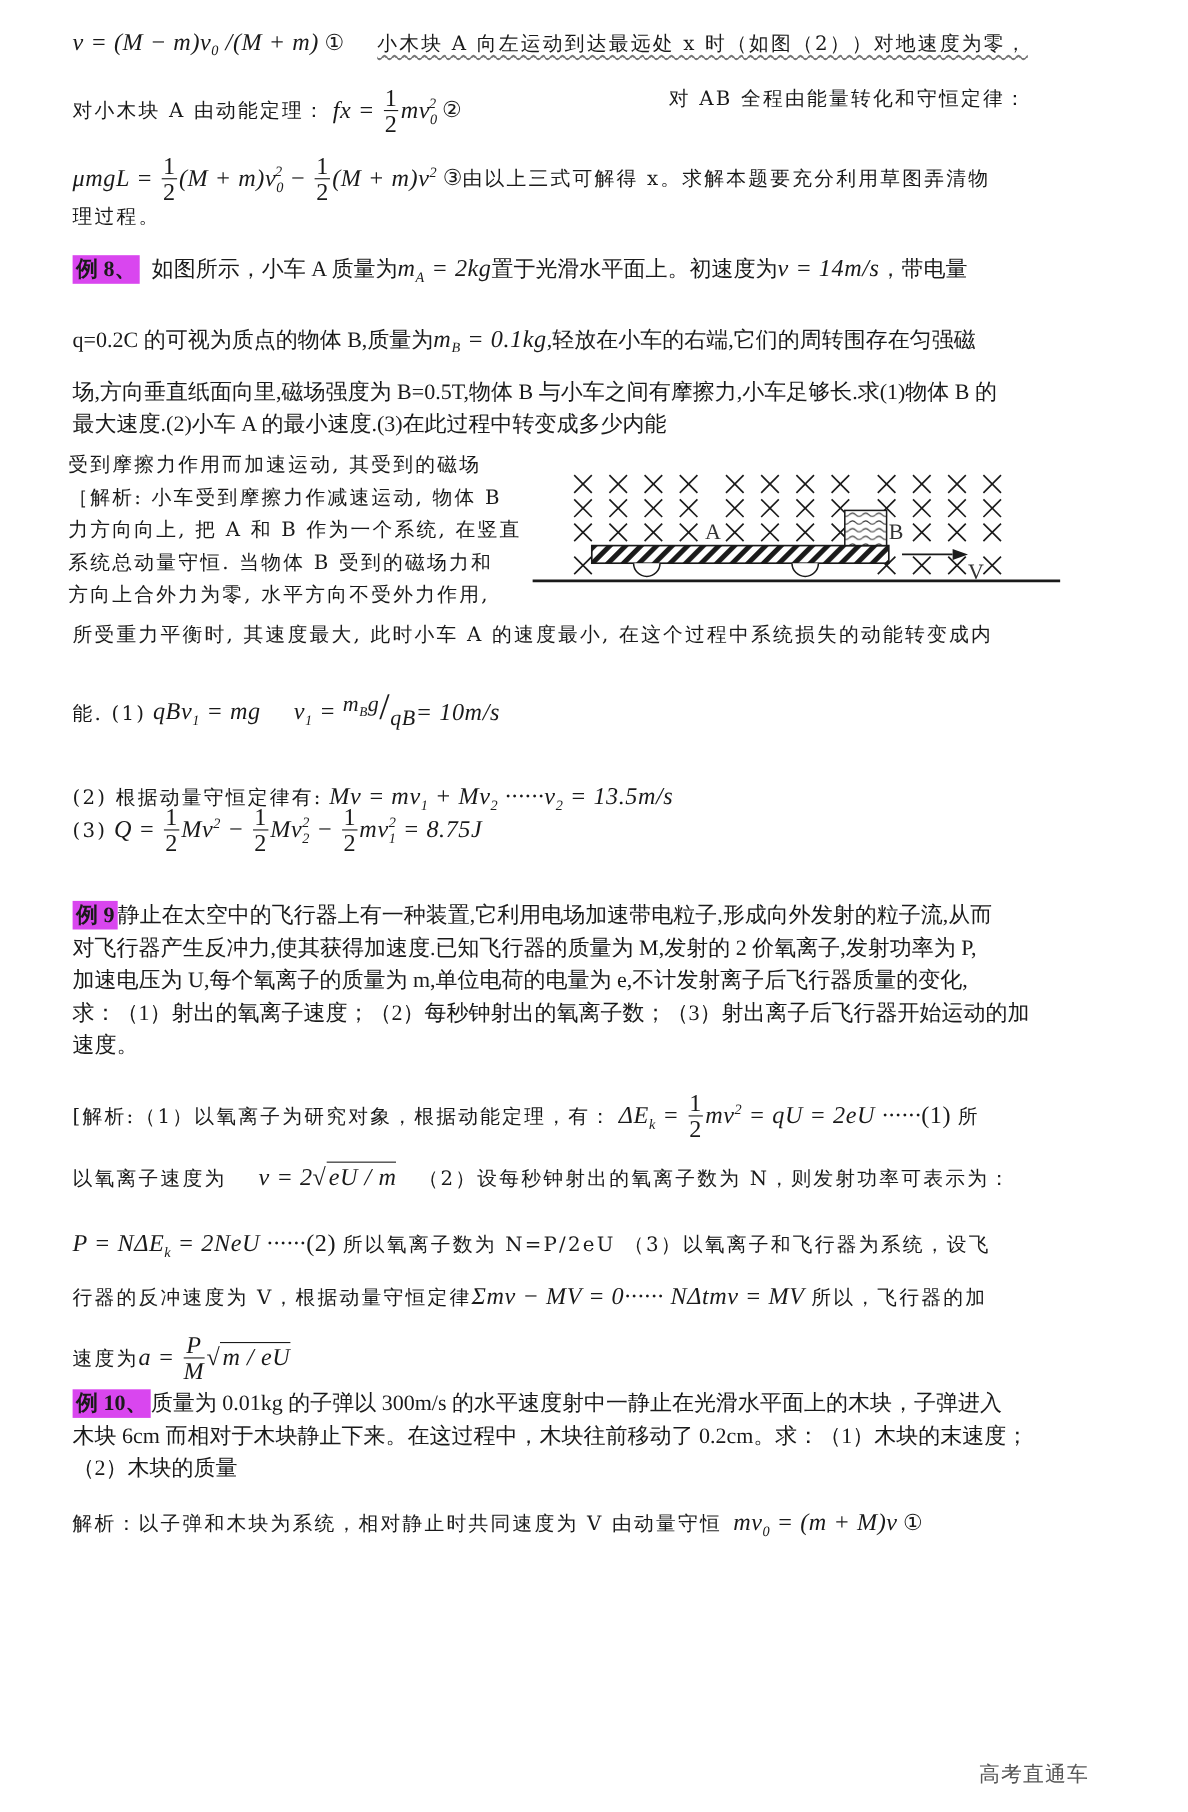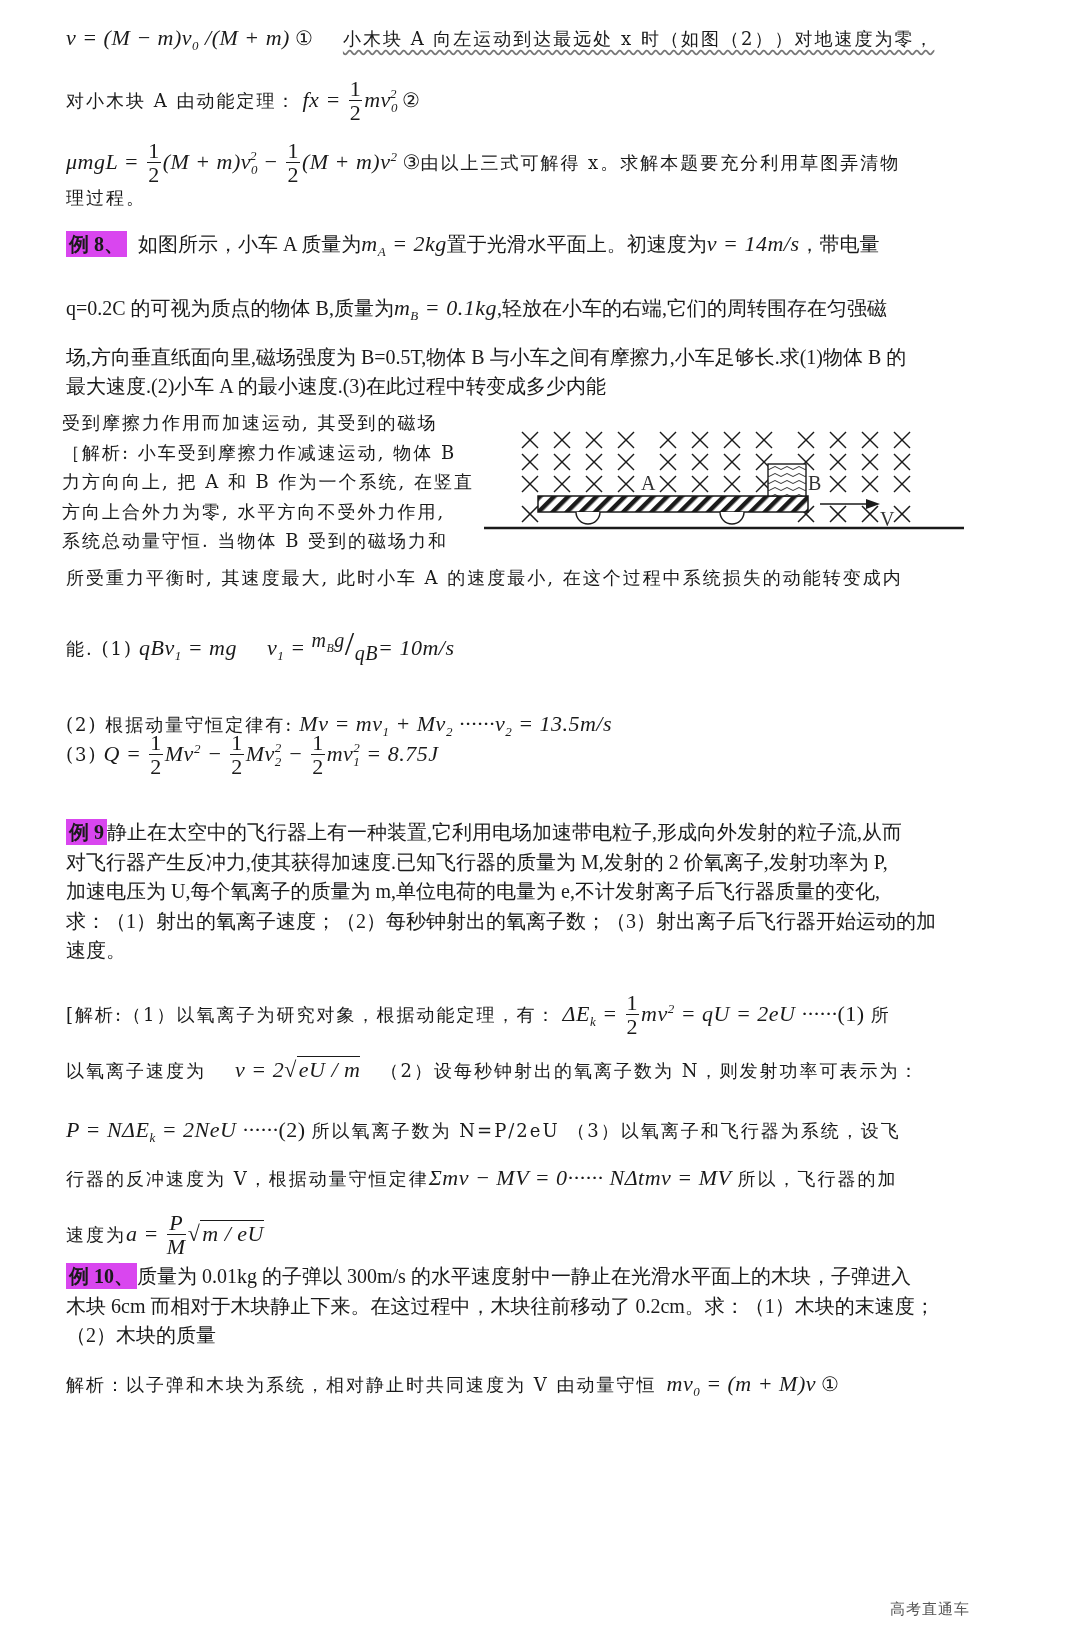--- a/index.html
+++ b/index.html
@@ -14,34 +14,35 @@
   .math { font-family: "Liberation Serif", serif; font-style: italic; font-size: 22px; letter-spacing: 0.5px; }
   .mathup { font-family: "Liberation Serif", serif; font-style: normal; }
   sub, sup { font-size: 13px; }
   .frac { display: inline-block; vertical-align: middle; text-align: center; margin: 0 2px; font-family: "Liberation Serif", serif; font-style: normal; }
   .frac .n { display: block; font-size: 22px; line-height: 22px; padding: 0 1px; border-bottom: 1.3px solid #1a1a1a; }
   .frac .d { display: block; font-size: 22px; line-height: 24px; font-style: normal; }
   .frac .d.it { font-style: italic; }
   .wave-u { text-decoration: underline; text-decoration-style: wavy; text-decoration-color: #777; text-underline-offset: 4px; }
   .tag { background: #d946ef; font-weight: bold; padding: 2px 3px; font-family: "Liberation Serif", serif; }
   .sqrt { border-top: 1.3px solid #1a1a1a; padding-left: 2px; }
-  .watermark { position: absolute; left: 890px; top: 1600px; font-family: "DejaVu Sans", sans-serif; font-size: 15px; color: #555; letter-spacing: 1px; }
+  .watermark { position: absolute; left: 890px; top: 1600px; font-family: "DejaVu Sans", sans-serif; font-size: 19px; color: #555; letter-spacing: 1px; }
   .figure { position: absolute; left: 484px; top: 422px; width: 480px; height: 112px; }
 </style>
 </head>
 <body>
 
 <div class="line" style="top:26px;">
   <span class="math">v = (M − m)v<sub>0</sub> /(M + m)</span><span class="song mathup"> ①</span>
   <span class="kai wave-u" style="margin-left:24px;">小木块 A 向左运动到达最远处 x 时（如图（2））对地速度为零，</span>
 </div>
 
 <div class="line" style="top:78px;">
   <span class="kai">对小木块 A 由动能定理：</span>
   <span class="math">fx = <span class="frac"><span class="n">1</span><span class="d">2</span></span>mv<sub>0</sub><sup style="margin-left:-8px;">2</sup></span><span class="song">  ②</span>
+  <span class="kai" style="position:absolute; left:542px; top:0;">对 AB 全程由能量转化和守恒定律：</span>
 </div>
 
 <div class="line" style="top:140px;">
   <span class="math">μmgL = <span class="frac"><span class="n">1</span><span class="d">2</span></span>(M + m)v<sub>0</sub><sup style="margin-left:-8px;">2</sup> − <span class="frac"><span class="n">1</span><span class="d">2</span></span>(M + m)v<sup>2</sup></span><span class="song"> ③</span><span class="kai">由以上三式可解得 x。求解本题要充分利用草图弄清物</span>
 </div>
 
 <div class="line kai" style="top:186px;">理过程。</div>
 
 <div class="line song" style="top:232px;">
   <span class="tag">例 8、</span>
@@ -52,22 +53,22 @@
   <span>q=0.2C 的可视为质点的物体 B,质量为</span><span class="math">m<sub>B</sub> = 0.1kg</span><span>,轻放在小车的右端,它们的周转围存在匀强磁</span>
 </div>
 
 <div class="line song" style="top:345px;">场,方向垂直纸面向里,磁场强度为 B=0.5T,物体 B 与小车之间有摩擦力,小车足够长.求(1)物体 B 的</div>
 <div class="line song" style="top:374px;">最大速度.(2)小车 A 的最小速度.(3)在此过程中转变成多少内能</div>
 
 <div class="line kai" style="top:408px; left:62px; line-height:29.5px;">
   <div>受到摩擦力作用而加速运动, 其受到的磁场</div>
   <div>［解析: 小车受到摩擦力作减速运动, 物体 B</div>
   <div>力方向向上, 把 A 和 B 作为一个系统, 在竖直</div>
+  <div>系统总动量守恒. 当物体 B 受到的磁场力和</div>
   <div>方向上合外力为零, 水平方向不受外力作用,</div>
-  <div>系统总动量守恒. 当物体 B 受到的磁场力和</div>
 </div>
 
 <div class="figure">
   <svg width="480" height="112" viewBox="0 0 480 112">
     <defs>
       <pattern id="hatch" width="10" height="10" patternUnits="userSpaceOnUse" patternTransform="rotate(45)">
         <rect width="10" height="10" fill="#fff"></rect>
         <rect width="4.5" height="10" fill="#1a1a1a"></rect>
       </pattern>
       <pattern id="wave" width="12" height="7" patternUnits="userSpaceOnUse">

